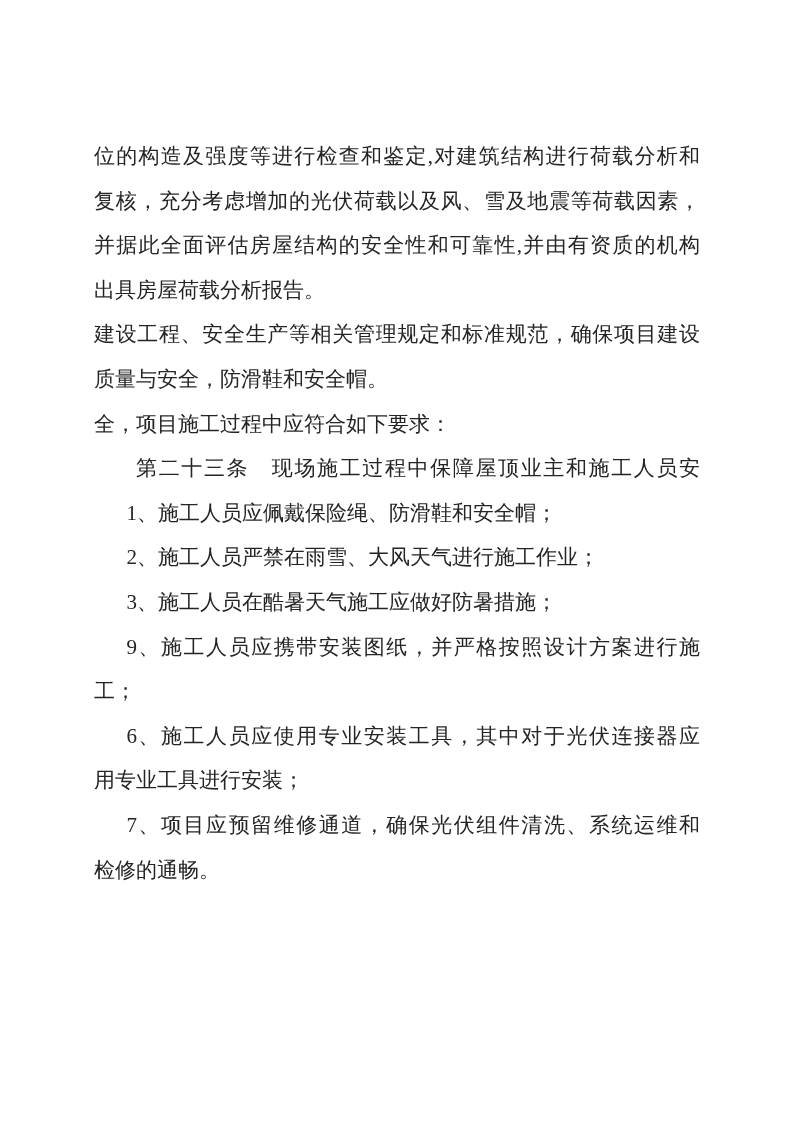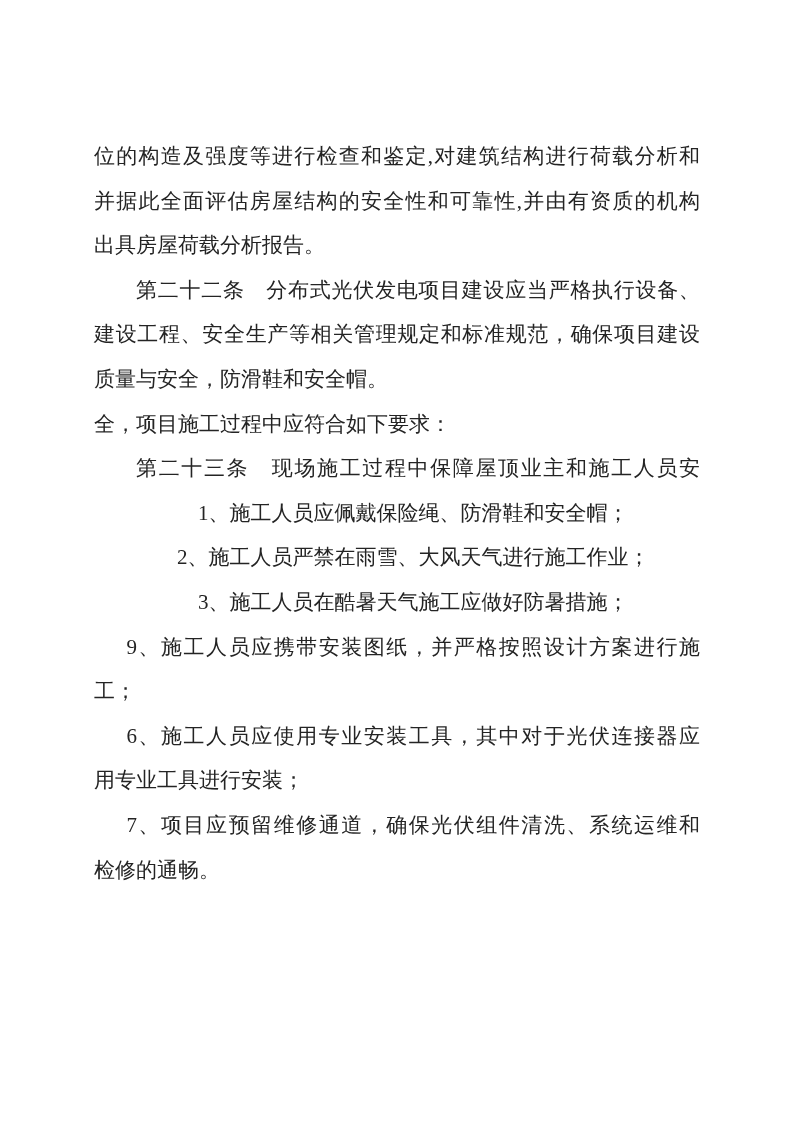--- a/index.html
+++ b/index.html
@@ -33,41 +33,40 @@
   .line.fill {
     text-align: justify;
     text-align-last: justify;
     text-justify: inter-character;
   }
   .line.ind-para {
     text-indent: 2em;
   }
   .line.ind-num {
     text-indent: 1.55em;
-    text-align: center;
   }
   .page-num {
     position: absolute;
     top: 1036px;
     left: 0;
     width: 100%;
     text-align: center;
     font-size: 17px;
     color: #242424;
   }
 </style>
 </head>
 <body>
 
 <div class="page">
   <div class="doc-body">
       <div class="line fill">位的构造及强度等进行检查和鉴定,对建筑结构进行荷载分析和</div>
+      <div class="line fill">复核，充分考虑增加的光伏荷载以及风、雪及地震等荷载因素，</div>
       <div class="line fill">并据此全面评估房屋结构的安全性和可靠性,并由有资质的机构</div>
       <div class="line">出具房屋荷载分析报告。</div>
-      <div class="line fill ind-para">第二十二条　分布式光伏发电项目建设应当严格执行设备、</div>
       <div class="line fill">建设工程、安全生产等相关管理规定和标准规范，确保项目建设</div>
       <div class="line">质量与安全，防滑鞋和安全帽。</div>
       <div class="line">全，项目施工过程中应符合如下要求：</div>
       <div class="line fill ind-para">第二十三条　现场施工过程中保障屋顶业主和施工人员安</div>
       <div class="line ind-num">1、施工人员应佩戴保险绳、防滑鞋和安全帽；</div>
       <div class="line ind-num">2、施工人员严禁在雨雪、大风天气进行施工作业；</div>
       <div class="line ind-num">3、施工人员在酷暑天气施工应做好防暑措施；</div>
       <div class="line fill ind-num">9、施工人员应携带安装图纸，并严格按照设计方案进行施</div>
       <div class="line">工；</div>
       <div class="line fill ind-num">6、施工人员应使用专业安装工具，其中对于光伏连接器应</div>

